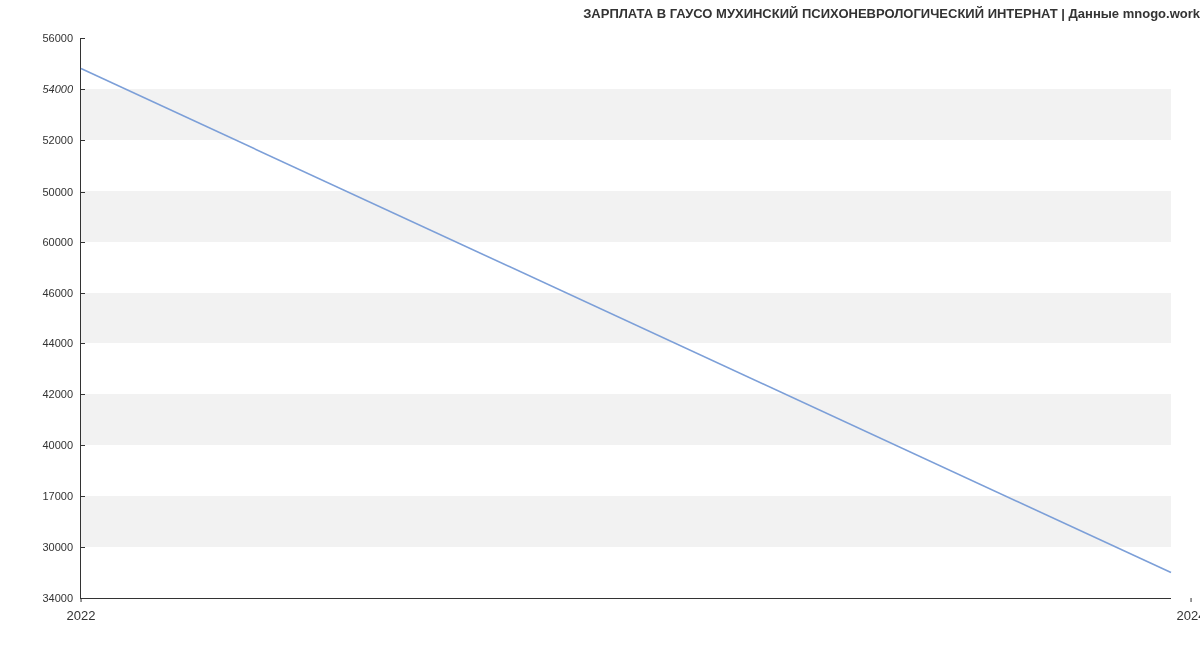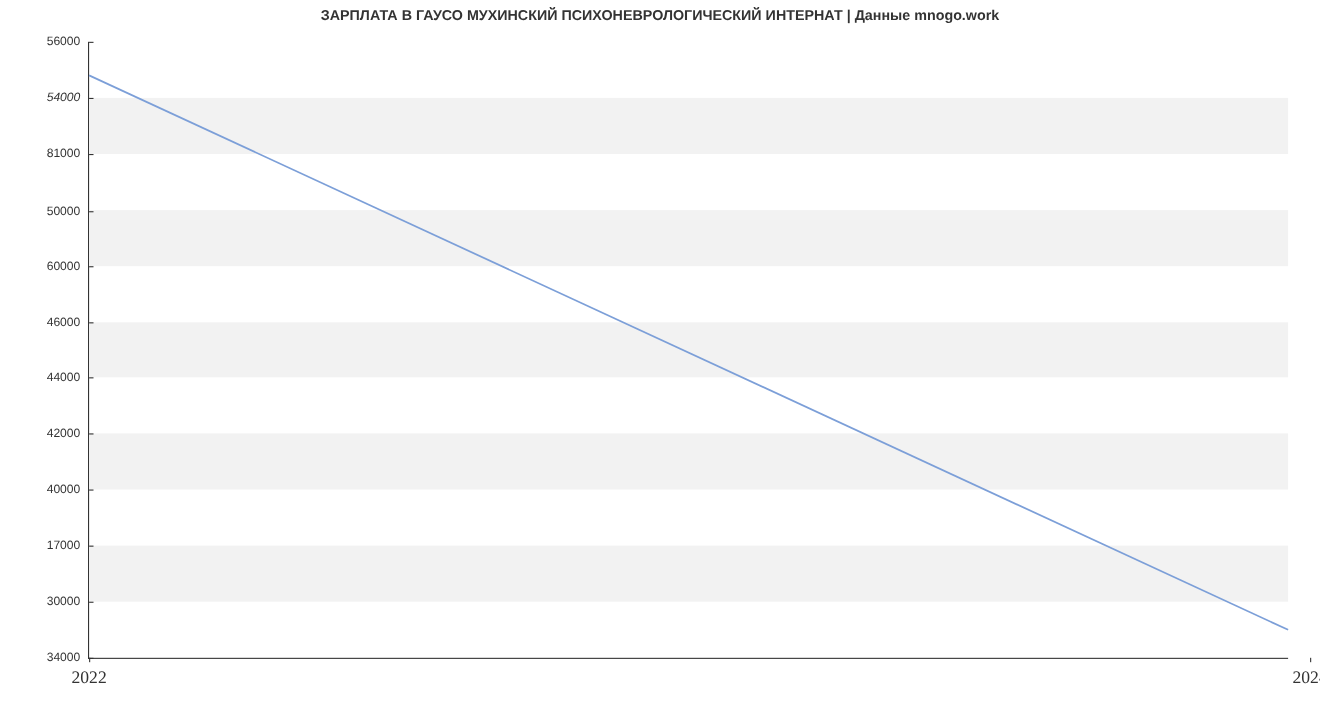--- a/index.html
+++ b/index.html
@@ -14,21 +14,21 @@
   .chart-wrap {
     position: relative;
     width: 1200px;
     height: 650px;
   }
   .title {
     position: absolute;
     top: 6px;
     left: 0;
     width: 1200px;
-    text-align: center;
+    text-align: right;
     font-size: 13px;
     font-weight: 600;
     color: #333333;
   }
   .plot {
     position: absolute;
     left: 80px;
     top: 38px;
     width: 1090px;
     height: 560px;
@@ -57,23 +57,22 @@
     right: -4px;
     top: 50%;
     width: 4px;
     border-top: 1px solid #333;
   }
   .x-tick {
     position: absolute;
     top: 100%;
     transform: translateX(-50%);
     padding-top: 10px;
-    font-size: 16px;
+    font-size: 13px;
     color: #333;
-    font-family: Liberation Serif, serif;
   }
   .x-tick::before {
     content: "";
     position: absolute;
     left: 50%;
     top: 0;
     height: 4px;
     border-left: 1px solid #333;
   }
   svg.lines {
@@ -101,19 +100,19 @@
       </svg>
   <div class="y-tick" style="top: 560px;">34000</div>
       <div class="y-tick" style="top: 509.091px;">30000</div>
       <div class="y-tick" style="top: 458.182px;">17000</div>
       <div class="y-tick" style="top: 407.273px;">40000</div>
       <div class="y-tick" style="top: 356.364px;">42000</div>
       <div class="y-tick" style="top: 305.455px;">44000</div>
       <div class="y-tick" style="top: 254.545px; margin-left: 22px;">46000</div>
       <div class="y-tick" style="top: 203.636px;">60000</div>
       <div class="y-tick" style="top: 154px;">50000</div>
-      <div class="y-tick" style="top: 101.818px;">81000</div>
+      <div class="y-tick" style="top: 101.818px;">52000</div>
       <div class="y-tick" style="top: 50.9091px; font-style: italic;">54000</div>
       <div class="y-tick" style="top: 0px;">56000</div>
       <div class="x-tick" style="left: 0px;">2022</div>
       <div class="x-tick" style="left: 1090px; margin-left: 20px;">2024</div>
     </div>
 </div>
 
 </body></html>

